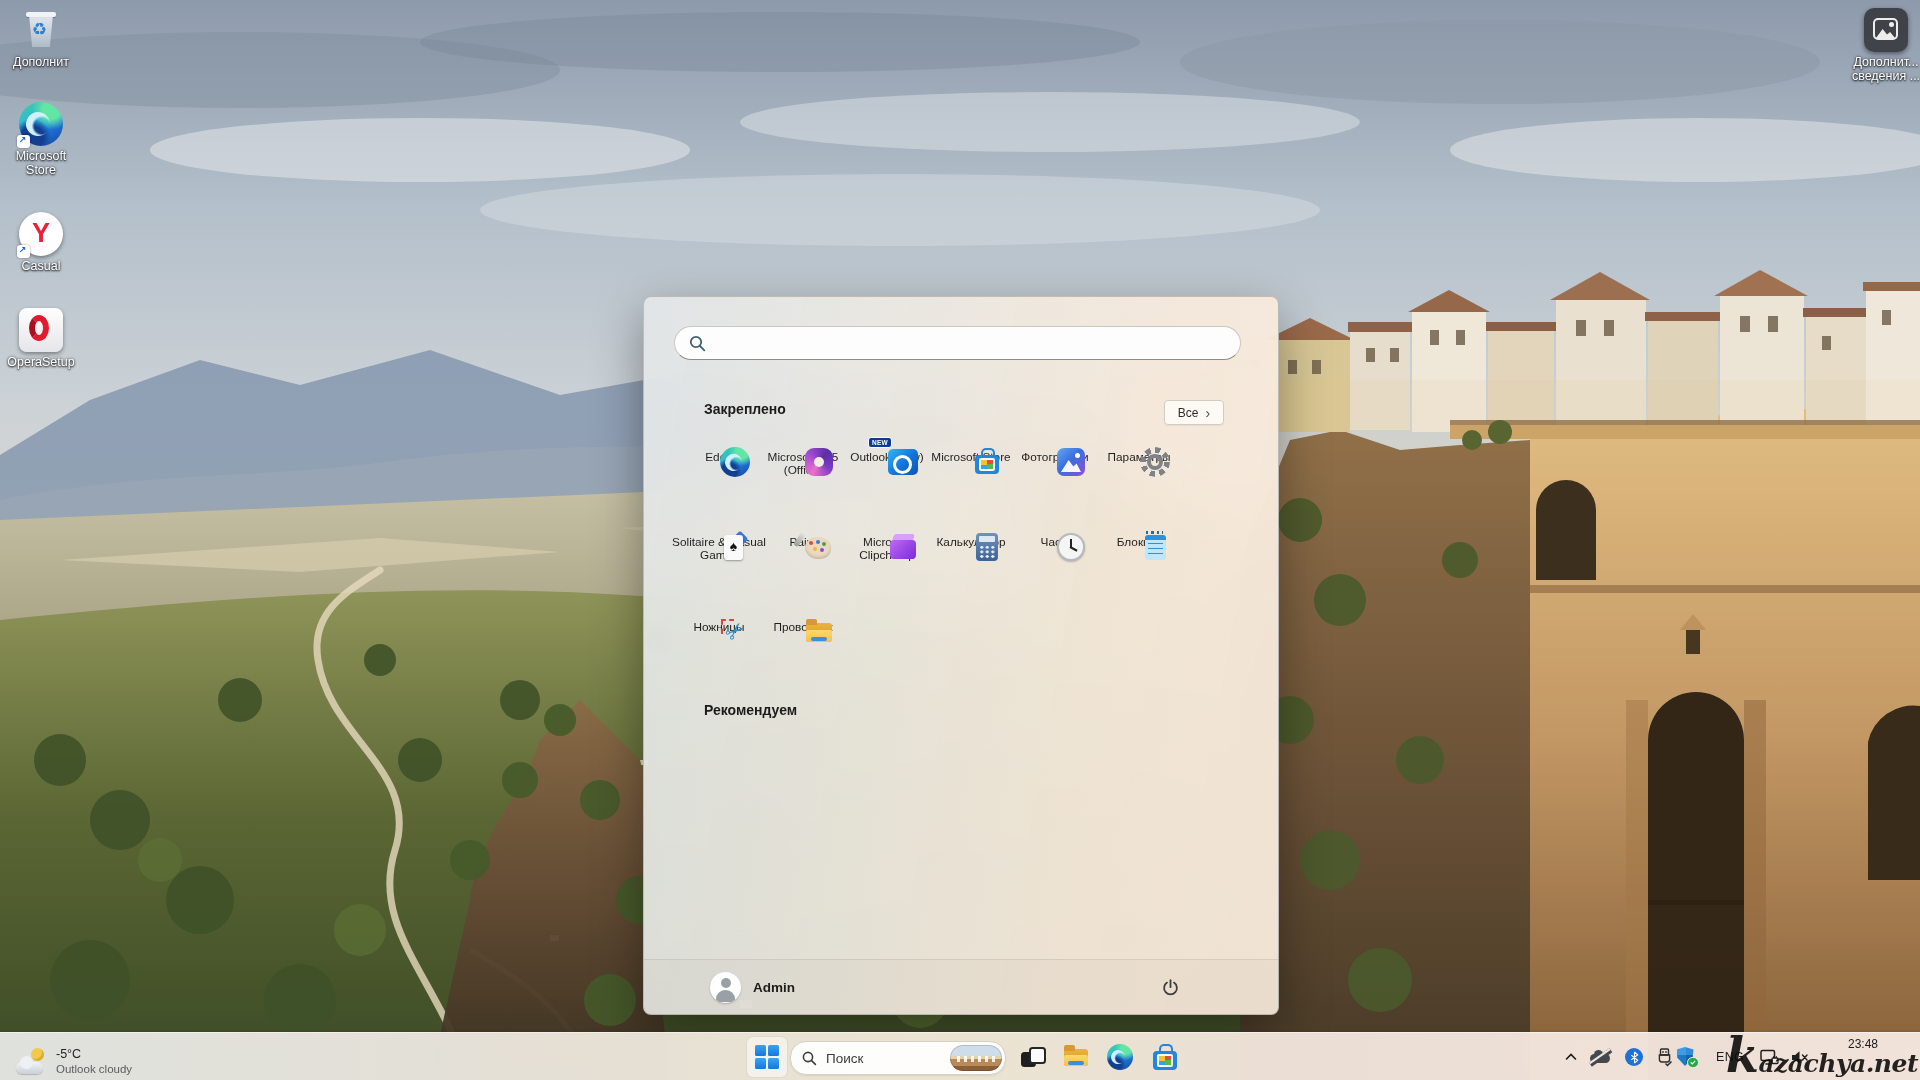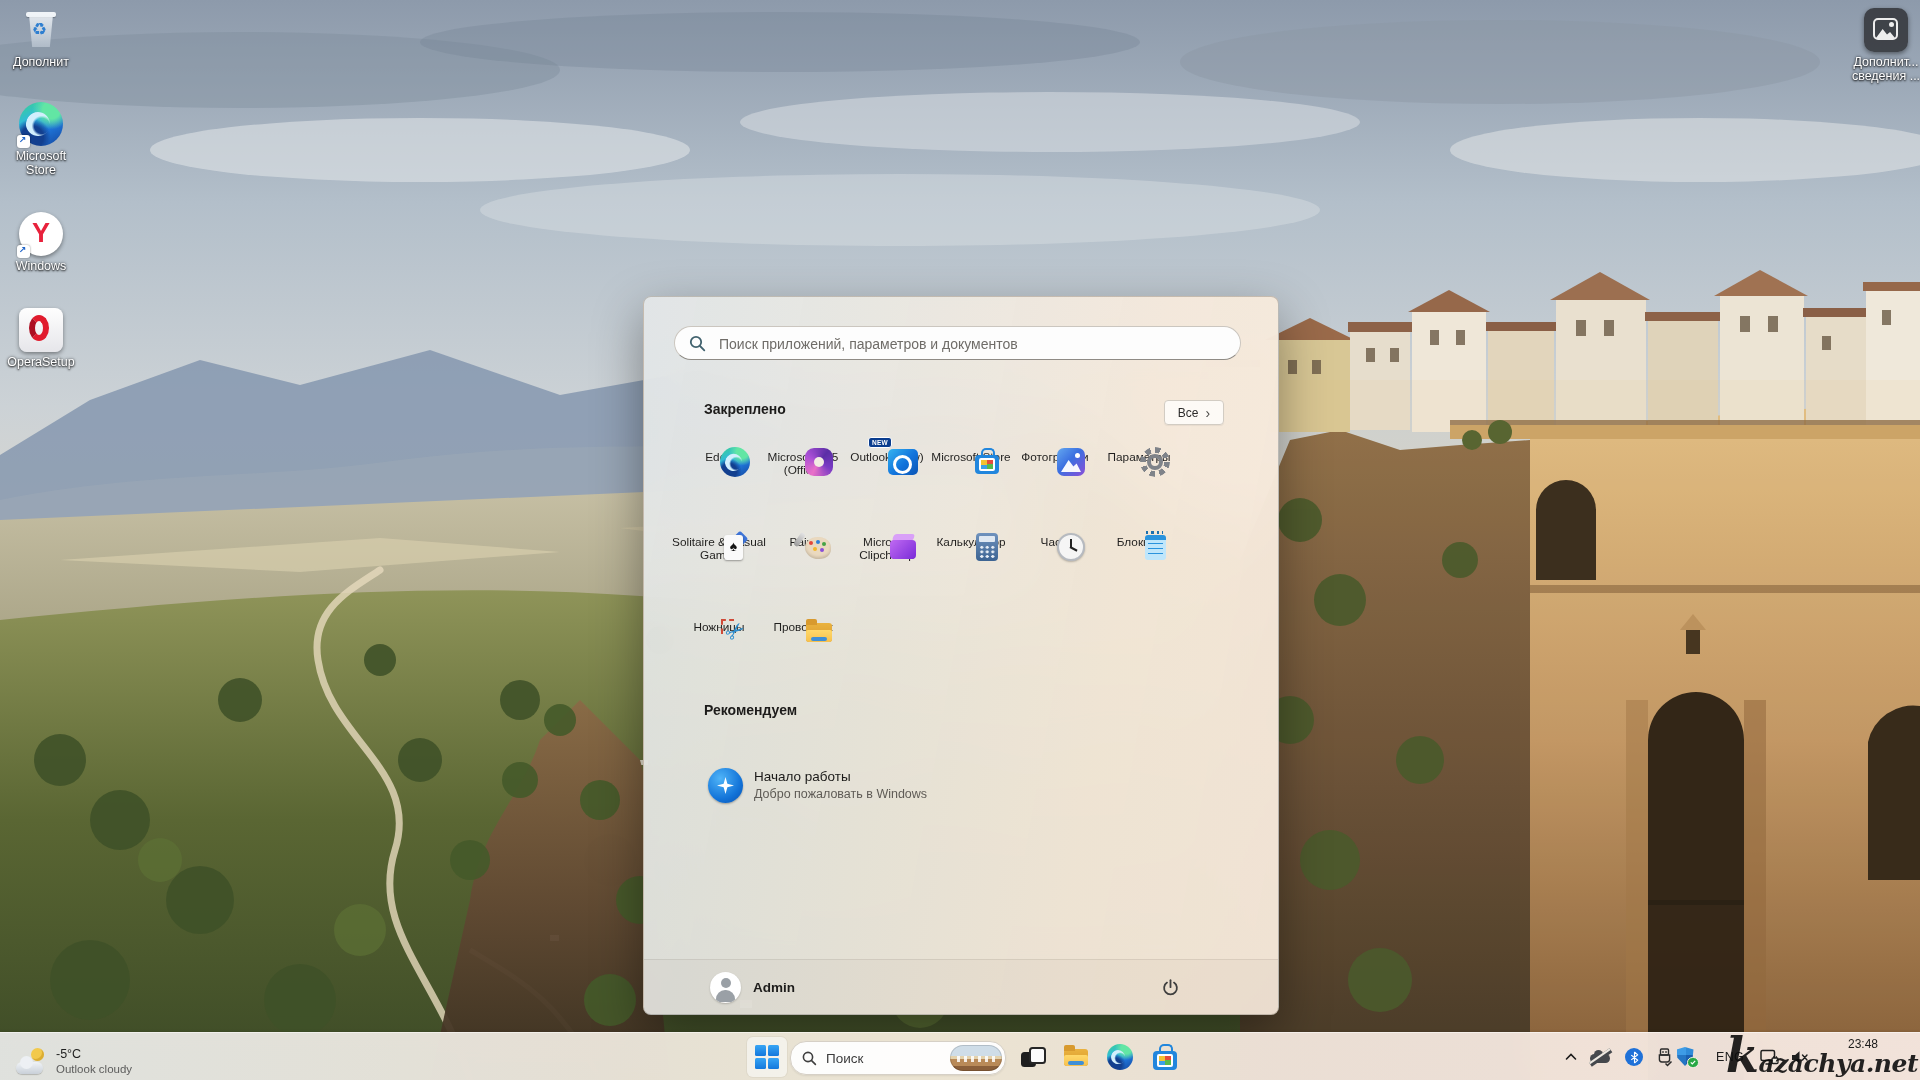--- a/index.html
+++ b/index.html
@@ -377,21 +377,21 @@
   <div class="dicon ic-edge44">
     <span class="edgeball" style="position:absolute;left:0;top:0;width:44px;height:44px;"></span>
     <span class="sc"></span>
   </div>
   <div class="desk-label">Microsoft Store</div>
 </div>
 <div class="desk-item" style="left:2px;top:212px;">
   <div class="dicon ic-ya">
     <span class="sc"></span>
   </div>
-  <div class="desk-label">Windows</div>
+  <div class="desk-label">Casual</div>
 </div>
 <div class="desk-item" style="left:2px;top:308px;">
   <div class="dicon ic-op"></div>
   <div class="desk-label">OperaSetup</div>
 </div>
 <div class="desk-item" style="left:1838px;top:8px;width:96px;">
   <div class="dicon ic-info">
     <div class="inf-f"></div>
       <div class="inf-d"></div>
       <div class="inf-m"></div>
@@ -399,21 +399,20 @@
   <div class="desk-label">Дополнит...</div>
   <div class="desk-label" style="margin-top:0;">сведения ...</div>
 </div>
 
 <div id="startmenu" class="abs">
   <div class="sm-search abs">
     <svg class="magsvg" width="17" height="17" viewBox="0 0 17 17">
       <circle cx="7" cy="7" r="5.2" stroke="#41626e" stroke-width="1.8" fill="none"></circle>
       <line x1="11" y1="11" x2="15.3" y2="15.3" stroke="#41626e" stroke-width="1.8" stroke-linecap="round"></line>
     </svg>
-    <input type="text" placeholder="Поиск приложений, параметров и документов" style="">
   </div>
 
   <div class="sm-head" style="left:60px;top:104px;">Закреплено</div>
   <div class="allbtn abs">
     <span>Все</span>
     <span class="chev">›</span>
   </div>
 
   <div class="pin-grid">
     <div class="tile">
@@ -470,25 +469,20 @@
       <span class="ic scis"></span>
       <span class="tile-label">Ножницы</span>
     </div>
     <div class="tile">
       <span class="ic"><span class="fold-back"></span><span class="fold-front"></span><span class="fold-blue"></span></span>
       <span class="tile-label">Проводник</span>
     </div>
   </div>
 
   <div class="sm-head" style="left:60px;top:405px;">Рекомендуем</div>
-  <div class="rec-item abs">
-    <span class="ic-getstarted abs"></span>
-    <span class="rec-title">Начало работы</span>
-    <span class="rec-sub">Добро пожаловать в Windows</span>
-  </div>
 
   <div class="sm-footer abs">
     <div class="user-btn abs">
       <span class="avatar"></span>
       <span class="user-name">Admin</span>
     </div>
     <div class="power-btn abs">
       <svg width="19" height="19" viewBox="0 0 19 19">
         <path d="M9.5 2.2 v7" stroke="#3f3f3f" stroke-width="1.8" stroke-linecap="round" fill="none"></path>
         <path d="M6 4.6 a6.4 6.4 0 1 0 7 0" stroke="#3f3f3f" stroke-width="1.8" fill="none" stroke-linecap="round"></path>

